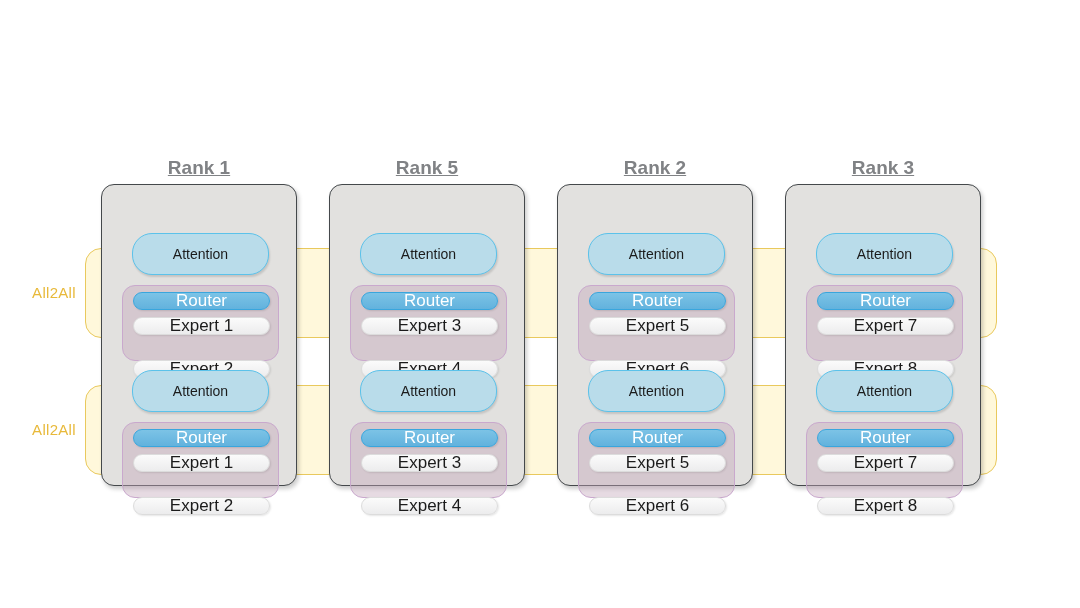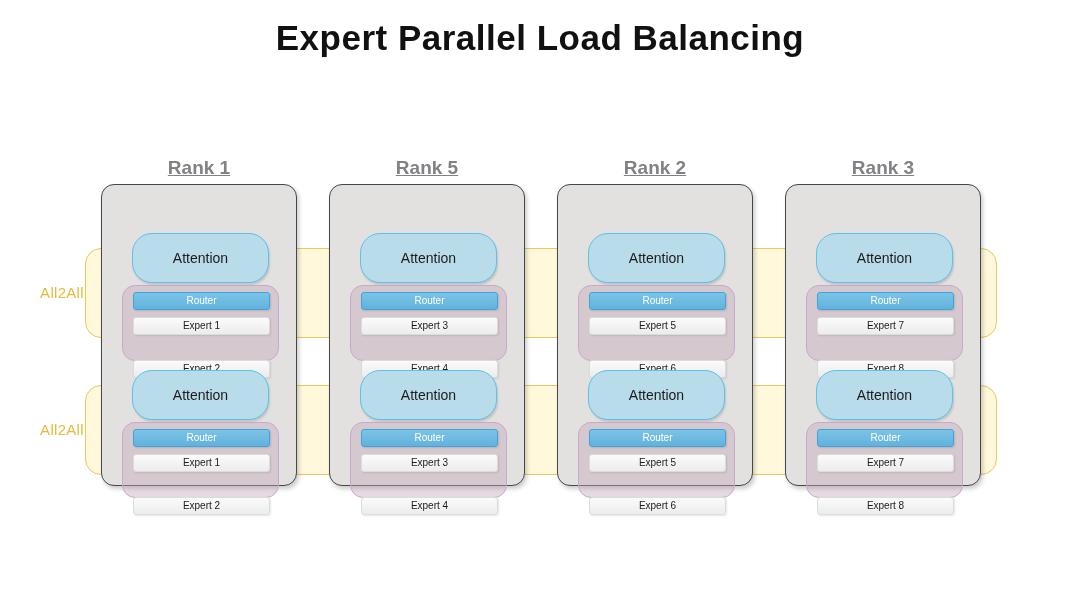--- a/index.html
+++ b/index.html
@@ -42,21 +42,21 @@
     background: rgba(255, 242, 190, 0.55);
     border: 1.6px solid #e9c95d;
     border-radius: 16px;
     box-sizing: border-box;
   }
   #band-1 { top: 248px; height: 90px; }
   #band-2 { top: 385px; height: 90px; }
 
   .a2a-label {
     position: absolute;
-    left: 24px;
+    left: 16px;
     width: 76px;
     text-align: center;
     font-size: 15px;
     font-weight: normal;
     color: #e8b93a;
     letter-spacing: 0.3px;
   }
   #a2a-label-1 { top: 284px; }
   #a2a-label-2 { top: 421px; }
 
@@ -89,21 +89,21 @@
     border-radius: 13px;
     box-sizing: border-box;
     box-shadow: 2px 3px 4px rgba(0,0,0,0.20);
   }
 
   
   .attention {
     position: absolute;
     left: 30px;
     width: 137px;
-    height: 50px;
+    height: 42px;
     background: #b9dcea;
     border: 1.6px solid #5bc2ea;
     border-radius: 20px;
     box-sizing: border-box;
     display: flex;
     align-items: center;
     justify-content: center;
     font-size: 14px;
     color: #1b1b1b;
     box-shadow: 1px 2px 2px rgba(0,0,0,0.13);
@@ -122,26 +122,26 @@
     box-sizing: border-box;
   }
   #moe-1 { top: 100px; }
   #moe-2 { top: 237px; }
 
   .pill {
     position: absolute;
     left: 10px;
     width: 137px;
     height: 18px;
-    border-radius: 3px;
+    border-radius: 9px;
     box-sizing: border-box;
     display: flex;
     align-items: center;
     justify-content: center;
-    font-size: 10px;
+    font-size: 17px;
     line-height: 18px;
   }
   .pill.router {
     top: 6px;
     background: linear-gradient(180deg, #7cc3e6 0%, #62b2dd 100%);
     border: 1.3px solid #39a6dd;
     color: #ffffff;
     box-shadow: 1px 1px 2px rgba(0,0,0,0.12);
   }
   .pill.expert {
@@ -152,21 +152,20 @@
     text-align: center;
   }
   .pill.expert-a { top: 31px; }
   .pill.expert-b { top: 56px; margin-top: 18px; }
 </style>
 </head>
 <body>
 
 <div id="slide">
 
-  <div id="title">Expert Parallel Load Balancing</div>
 
   <div class="a2a-band" id="band-1"></div>
   <div class="a2a-band" id="band-2"></div>
 
   <div class="a2a-label" id="a2a-label-1">All2All</div>
   <div class="a2a-label" id="a2a-label-2">All2All</div>
 
   <div class="rank-col" style="left:101px;">
     <div class="rank-title">Rank 1</div>
     <div class="rank-box">

